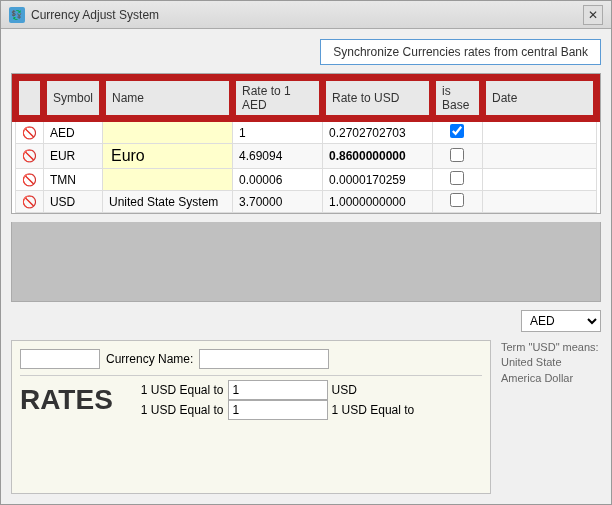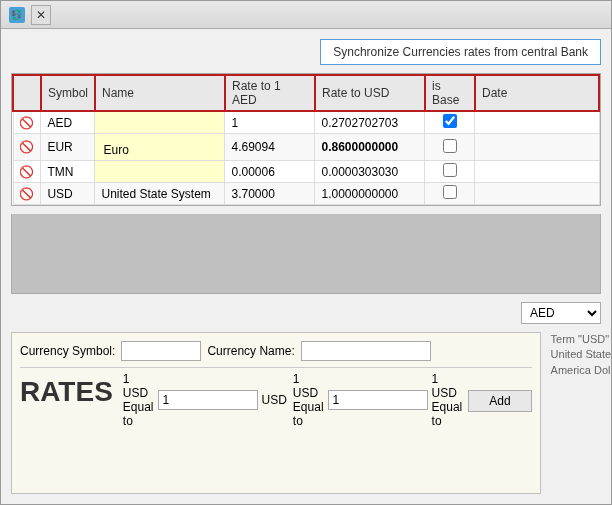--- a/index.html
+++ b/index.html
@@ -85,21 +85,21 @@
     }
     table {
       width: 100%;
       border-collapse: collapse;
       font-size: 12px;
     }
     thead tr {
       background: #e8e8e8;
     }
     thead th {
-      border: 2px solid #b91c1c;
+      border: 7px solid #b91c1c;
       padding: 3px 6px;
       text-align: left;
       font-weight: normal;
       color: #333;
     }
     tbody tr {
       background: white;
     }
     tbody tr:nth-child(even) {
       background: #f8f8f8;
@@ -168,23 +168,22 @@
     }
     .rates-label {
       font-size: 28px;
       font-weight: bold;
       color: #333;
       margin-top: 4px;
       text-align: center;
     }
     .rates-right {
       display: flex;
-      flex-direction: row;
-      gap: 6px;
-      margin-left: 6px;
+      flex-direction: column;
+      margin-left: 24px;
     }
     .rate-row {
       display: flex;
       align-items: center;
       gap: 4px;
       font-size: 12px;
     }
     .rate-input {
       width: 100px;
       border: 1px solid #aaa;
@@ -224,20 +223,21 @@
   </style>
 </head>
 <body>
 
 <div class="window">
 
   <div class="title-bar">
     <div class="title-bar-icon">
       <span style="font-size:9px;">💱</span>
     </div>
+    <span class="title-text">Currency Adjust System</span>
     <div class="title-close">✕</div>
   </div>
 
   <div class="content">
 
     <div class="sync-btn-area">
       <button class="sync-btn">Synchronize Currencies rates from central Bank</button>
     </div>
 
     <div class="table-container">
@@ -259,32 +259,32 @@
               <td style="width: 40px;">AED</td>
               <td style="width: 130px; background: rgb(255, 255, 204);"><input type="text" style="width: 100%; border: none; background: rgb(255, 255, 204); font-size: 12px; padding: 1px 2px;"></td>
               <td style="width: 90px;">1</td>
               <td style="width: 110px;">0.2702702703</td>
               <td class="checkbox-cell" style="width: 50px;"><input type="checkbox" checked="" style=""></td>
               <td></td>
             </tr>
             <tr>
               <td style="text-align: center; width: 22px;"><span style="cursor: pointer; font-size: 12px;">🚫</span></td>
               <td style="width: 40px;">EUR</td>
-              <td style="width: 130px; background: rgb(255, 255, 204);"><input type="text" value="Euro" style="width: 100%; border: none; background: rgb(255, 255, 204); font-size: 12px; padding: 1px 2px; margin-top: 6px;"></td>
+              <td style="width: 130px; background: rgb(255, 255, 204);"><input type="text" value="Euro" style="width: 100%; border: none; background: rgb(255, 255, 204); font-size: 16px; padding: 1px 2px;"></td>
               <td style="width: 90px;">4.69094</td>
               <td style="width: 110px; font-weight: bold;">0.8600000000</td>
               <td class="checkbox-cell" style="width: 50px;"><input type="checkbox" style=""></td>
               <td></td>
             </tr>
             <tr>
               <td style="text-align: center; width: 22px;"><span style="cursor: pointer; font-size: 12px;">🚫</span></td>
               <td style="width: 40px;">TMN</td>
               <td style="width: 130px; background: rgb(255, 255, 204);"><input type="text" style="width: 100%; border: none; background: rgb(255, 255, 204); font-size: 12px; padding: 1px 2px;"></td>
               <td style="width: 90px;">0.00006</td>
-              <td style="width: 110px;">0.0000303030</td>
+              <td style="width: 110px;">0.0000170259</td>
               <td class="checkbox-cell" style="width: 50px;"><input type="checkbox" style=""></td>
               <td></td>
             </tr>
             <tr>
               <td style="text-align: center; width: 22px;"><span style="cursor: pointer; font-size: 12px;">🚫</span></td>
               <td style="width: 40px;">USD</td>
               <td style="width: 130px;">United State System</td>
               <td style="width: 90px;">3.70000</td>
               <td style="width: 110px;">1.0000000000</td>
               <td class="checkbox-cell" style="width: 50px;"><input type="checkbox" style=""></td>
@@ -302,44 +302,40 @@
         <option>TMN</option>
         <option>USD</option>
       </select>
     </div>
 
     <div class="bottom-section">
 
       <div class="add-currency-box">
 
         <div class="form-row">
-          <label>Currency Symbol:</label>
           <input class="form-input form-input-sm" type="text" style="">
           <label>Currency Name:</label>
           <input class="form-input form-input-md" type="text" style="">
         </div>
 
         <hr style="border:none;border-top:1px solid #ccc;margin:4px 0;">
 
         <div class="rates-content">
           <div class="rates-label">RATES</div>
           <div class="rates-right">
             <div class="rate-row">
               <span>1 USD Equal to</span>
               <input class="rate-input" type="text" value="1" style="">
               <span>USD</span>
             </div>
             <div class="rate-row">
               <span>1 USD Equal to</span>
               <input class="rate-input" type="text" value="1" style="">
               <span>1 USD Equal to</span>
             </div>
-            <div style="display:flex;justify-content:center;">
-              <button class="add-btn">Add</button>
-            </div>
           </div>
         </div>
       </div>
 
       <div class="info-box">
         <span>Term "USD" means: United State America Dollar</span>
       </div>
 
     </div>
   </div>

